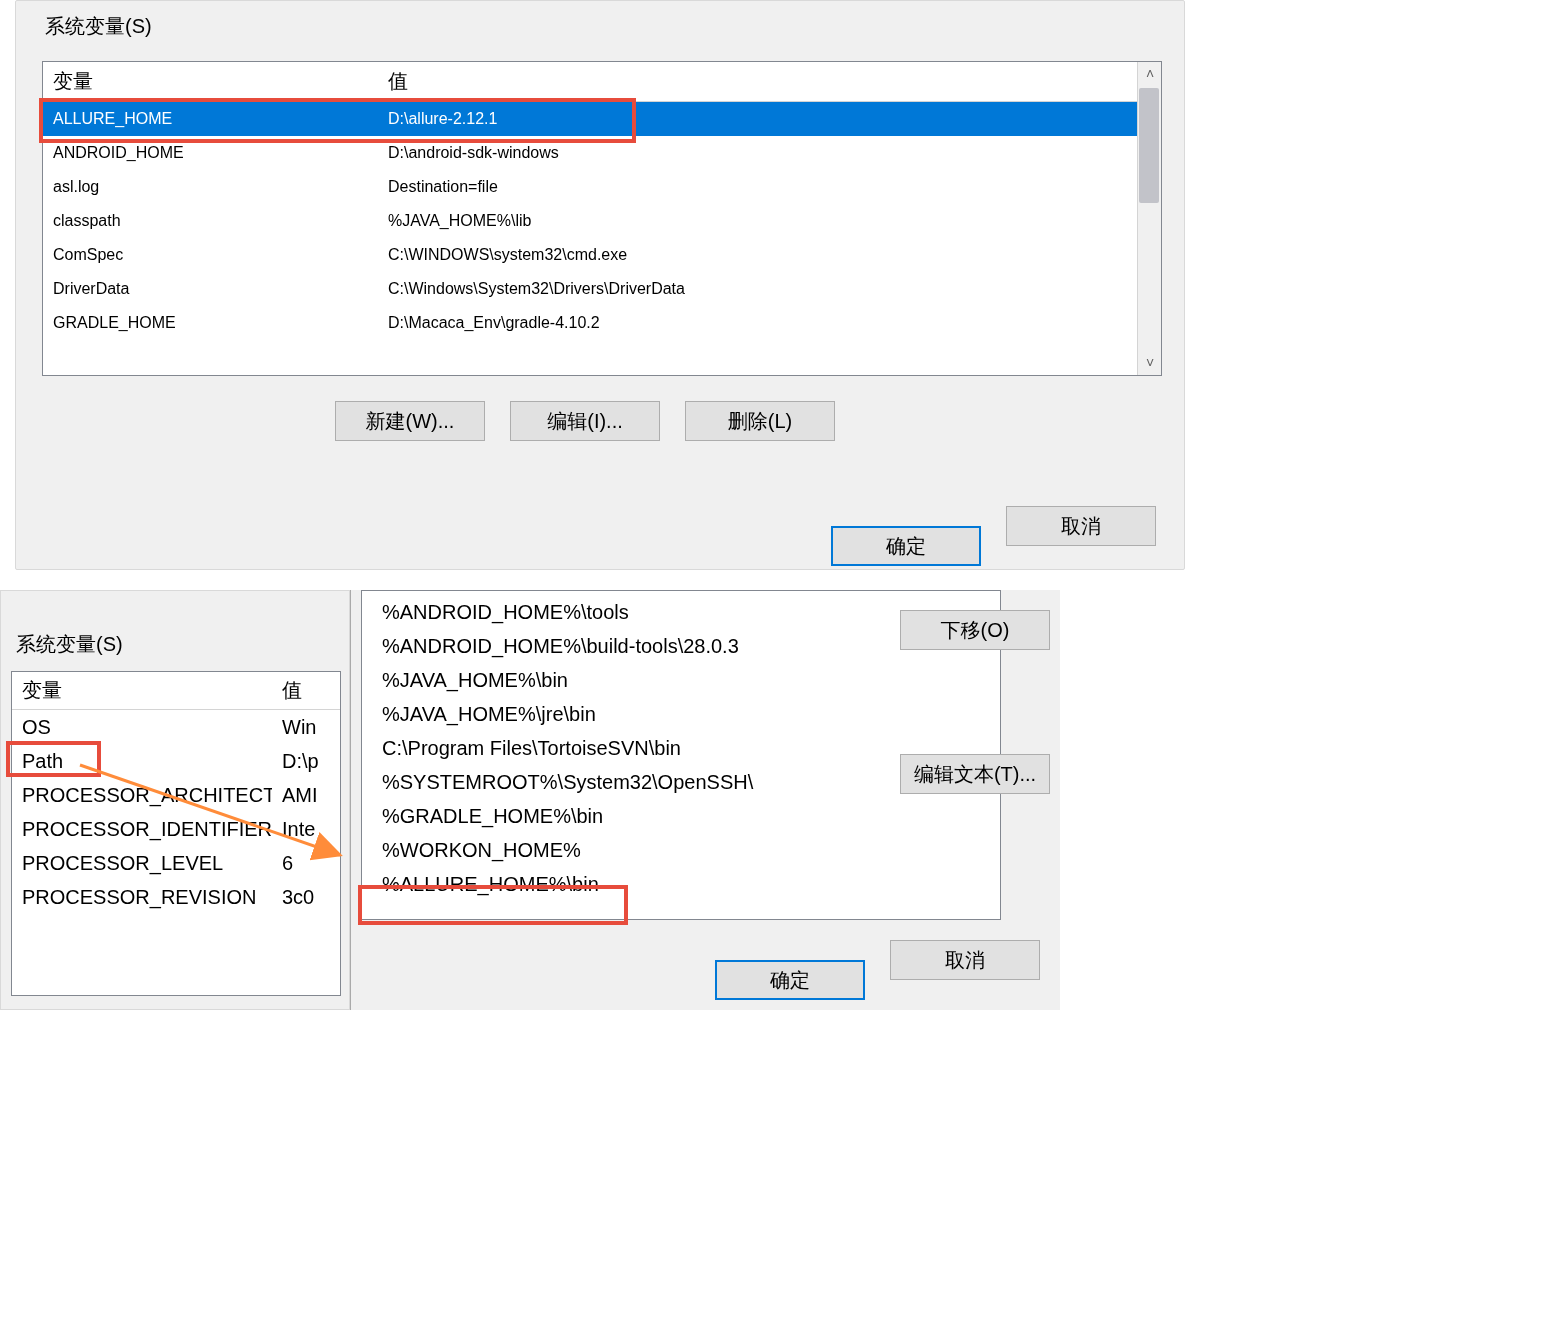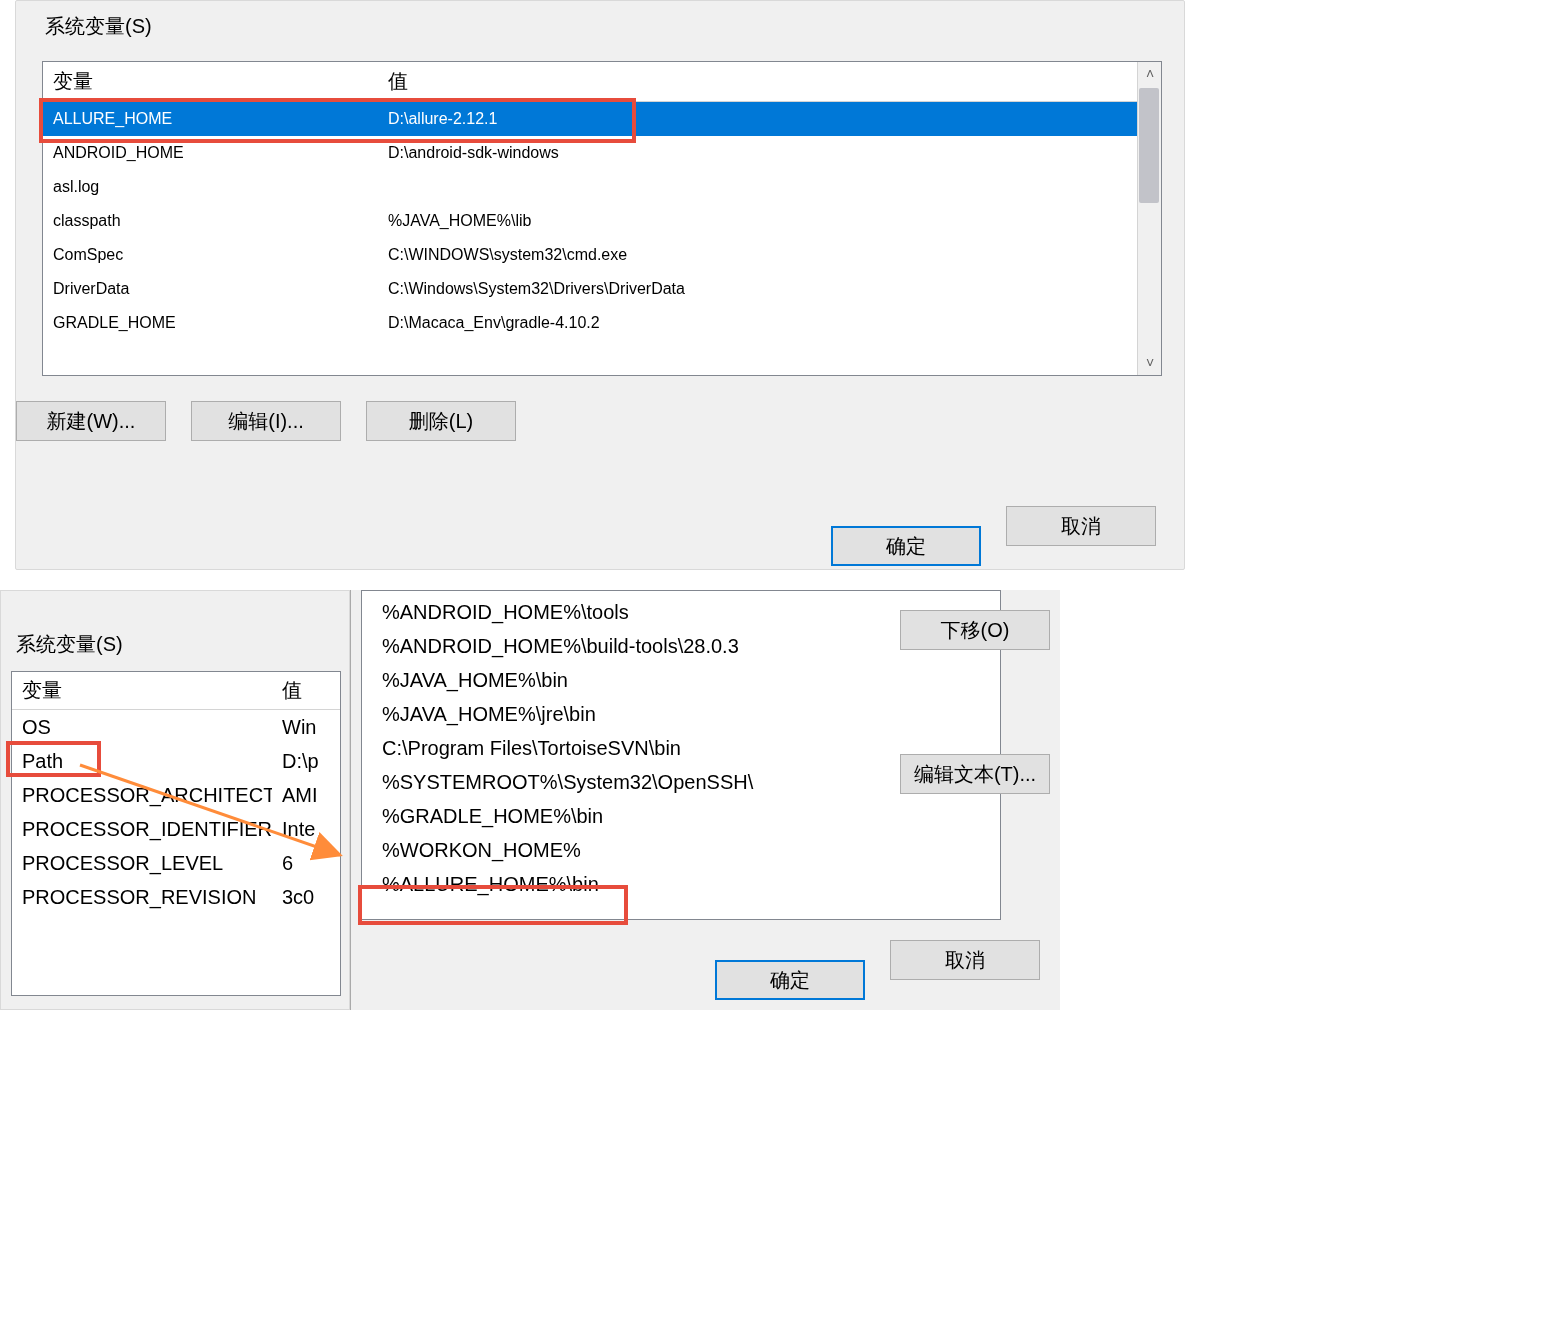--- a/index.html
+++ b/index.html
@@ -93,21 +93,21 @@
     pointer-events: none;
   }
   #red-top-row {
     left: 23px; top: 97px; width: 597px; height: 45px;
   }
 
   
   .top-btnrow {
     position: absolute;
     left: 0; top: 400px; width: 100%; height: 55px;
-    display:flex; justify-content:flex-start; gap:25px; padding-right:30px;
+    display:flex; justify-content:center; gap:25px; padding-right:30px;
   }
   .win-btn {
     min-width: 150px; height: 40px;
     border: 1px solid #adadad;
     background: #e1e1e1;
     font-size: 20px;
     display:flex;align-items:center;justify-content:center;
     color:#000;
     cursor:pointer;
   }
@@ -213,20 +213,21 @@
       <div class="lb-row selected">
         <div class="col1">ALLURE_HOME</div>
         <div class="col2">D:\allure-2.12.1</div>
       </div>
       <div class="lb-row">
         <div class="col1">ANDROID_HOME</div>
         <div class="col2">D:\android-sdk-windows</div>
       </div>
       <div class="lb-row">
         <div class="col1">asl.log</div>
+        <div class="col2">Destination=file</div>
       </div>
       <div class="lb-row">
         <div class="col1">classpath</div>
         <div class="col2">%JAVA_HOME%\lib</div>
       </div>
       <div class="lb-row">
         <div class="col1">ComSpec</div>
         <div class="col2">C:\WINDOWS\system32\cmd.exe</div>
       </div>
       <div class="lb-row">

